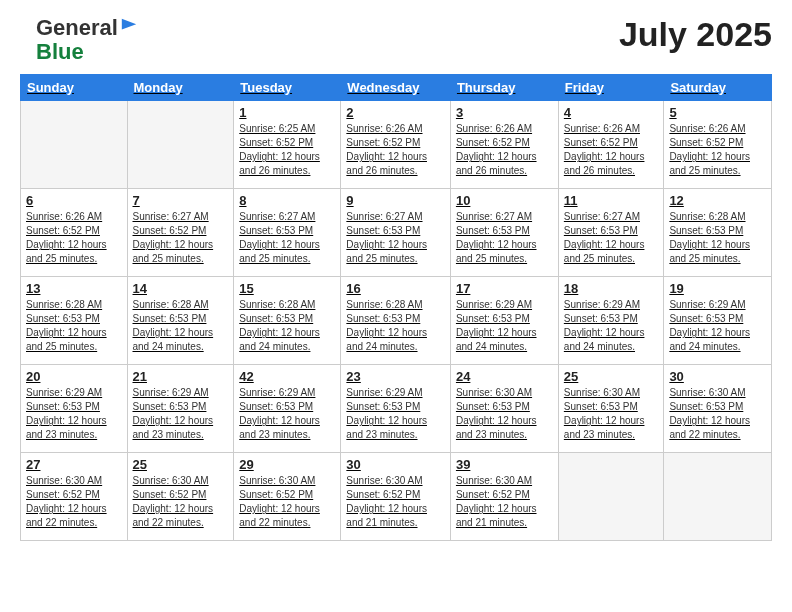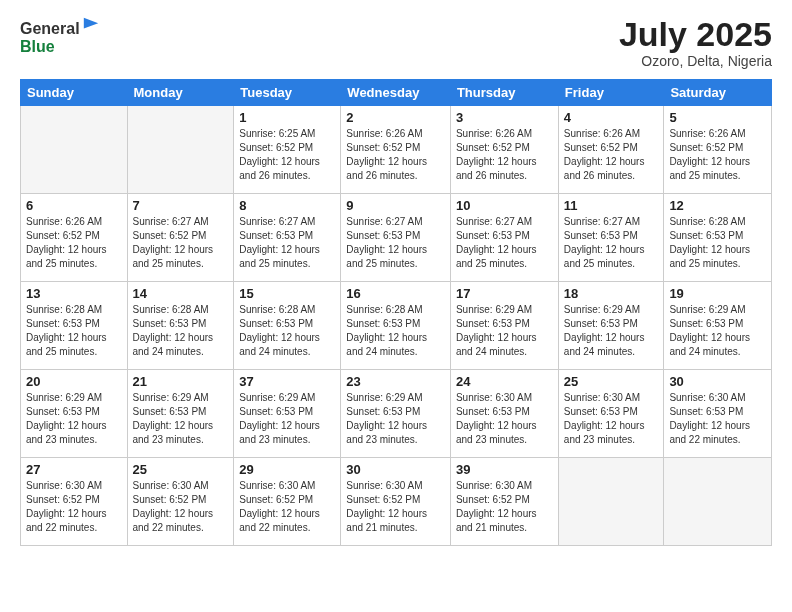--- a/index.html
+++ b/index.html
@@ -20,23 +20,24 @@
       display: flex;
       justify-content: space-between;
       align-items: flex-start;
       margin-bottom: 10px;
     }
     .logo {
       display: flex;
       align-items: center;
     }
     .logo-text {
-      font-size: 16px;
+      font-size: 22px;
       font-weight: bold;
       line-height: 1.1;
+      margin-left: 16px;
     }
     .logo-general { color: #333; }
     .logo-blue { color: #15803d; }
     .logo-icon {
       width: 18px;
       height: 18px;
       margin-left: 2px;
     }
     .title-block {
       text-align: right;
@@ -48,20 +49,21 @@
       line-height: 1.1;
     }
     .location {
       font-size: 14px;
       color: #444;
     }
     .calendar {
       width: 100%;
       border-collapse: collapse;
       border: 1px solid #ccc;
+      text-decoration: underline;
     }
     .calendar th {
       background: #2a7de1;
       color: #fff;
       text-align: left;
       padding: 5px 6px;
       font-size: 13px;
       font-weight: bold;
       border: 1px solid #2a7de1;
     }
@@ -101,21 +103,20 @@
               <polygon points="2,2 18,8 2,14" fill="#2a7de1"></polygon>
             </svg>
         </div>
         <div class="logo-text">
           <span class="logo-blue">Blue</span>
         </div>
       </div>
     </div>
     <div class="title-block">
       <div class="month-title">July 2025</div>
-      <div class="location">Ozoro, Delta, Nigeria</div>
     </div>
   </div>
 
   <table class="calendar">
     <thead>
       <tr>
         <th>Sunday</th>
         <th>Monday</th>
         <th>Tuesday</th>
         <th>Wednesday</th>
@@ -254,21 +255,21 @@
 Sunset: 6:53 PM
 Daylight: 12 hours and 23 minutes.</div>
           </td>
           <td>
             <span class="day-num">21</span>
             <div class="day-info">Sunrise: 6:29 AM
 Sunset: 6:53 PM
 Daylight: 12 hours and 23 minutes.</div>
           </td>
           <td>
-            <span class="day-num">37</span>
+            <span class="day-num">42</span>
             <div class="day-info">Sunrise: 6:29 AM
 Sunset: 6:53 PM
 Daylight: 12 hours and 23 minutes.</div>
           </td>
           <td>
             <span class="day-num">23</span>
             <div class="day-info">Sunrise: 6:29 AM
 Sunset: 6:53 PM
 Daylight: 12 hours and 23 minutes.</div>
           </td>

